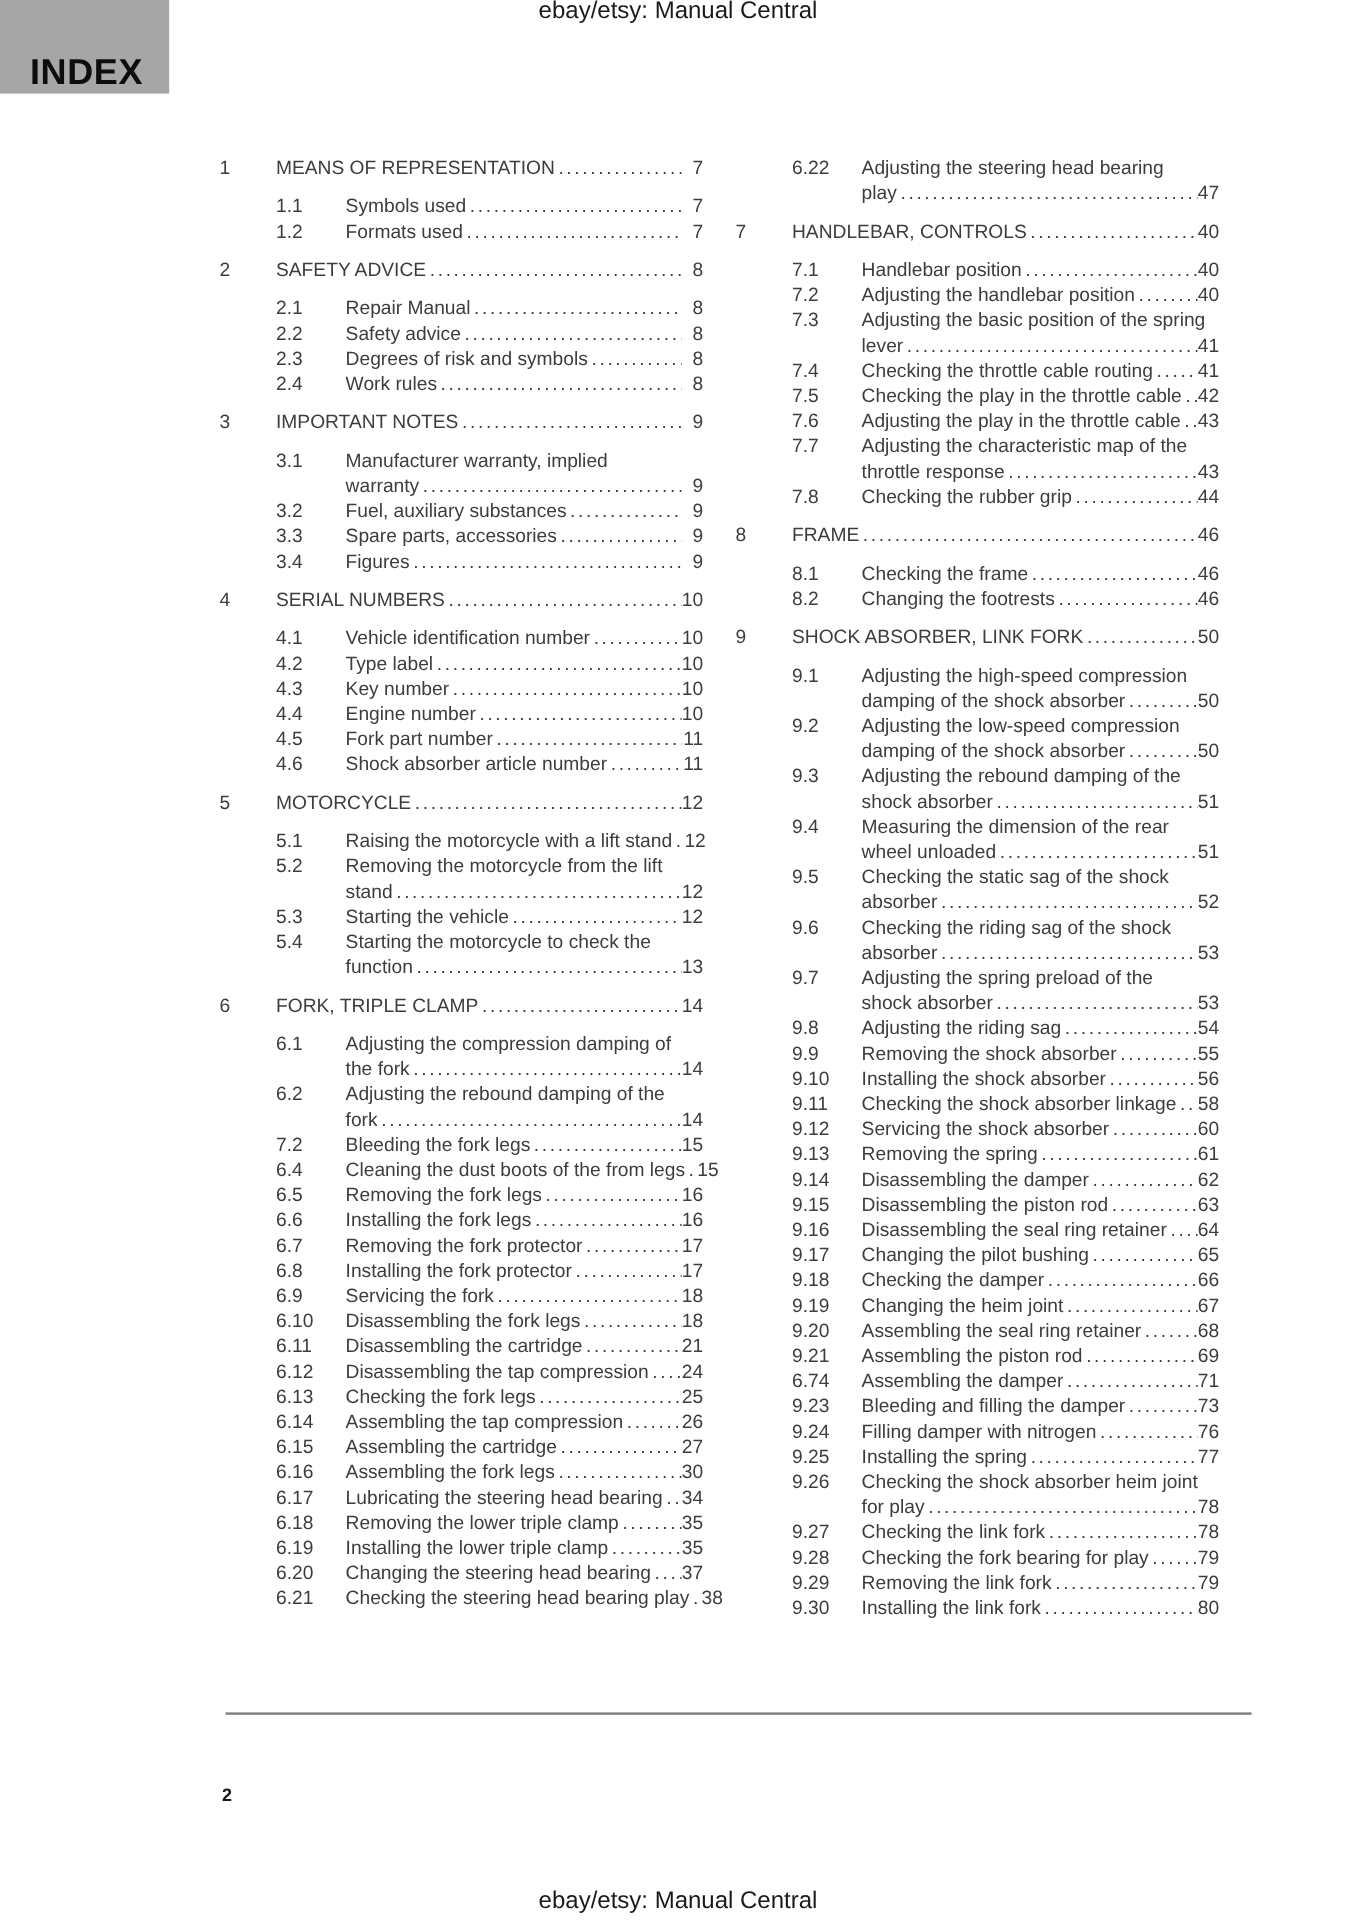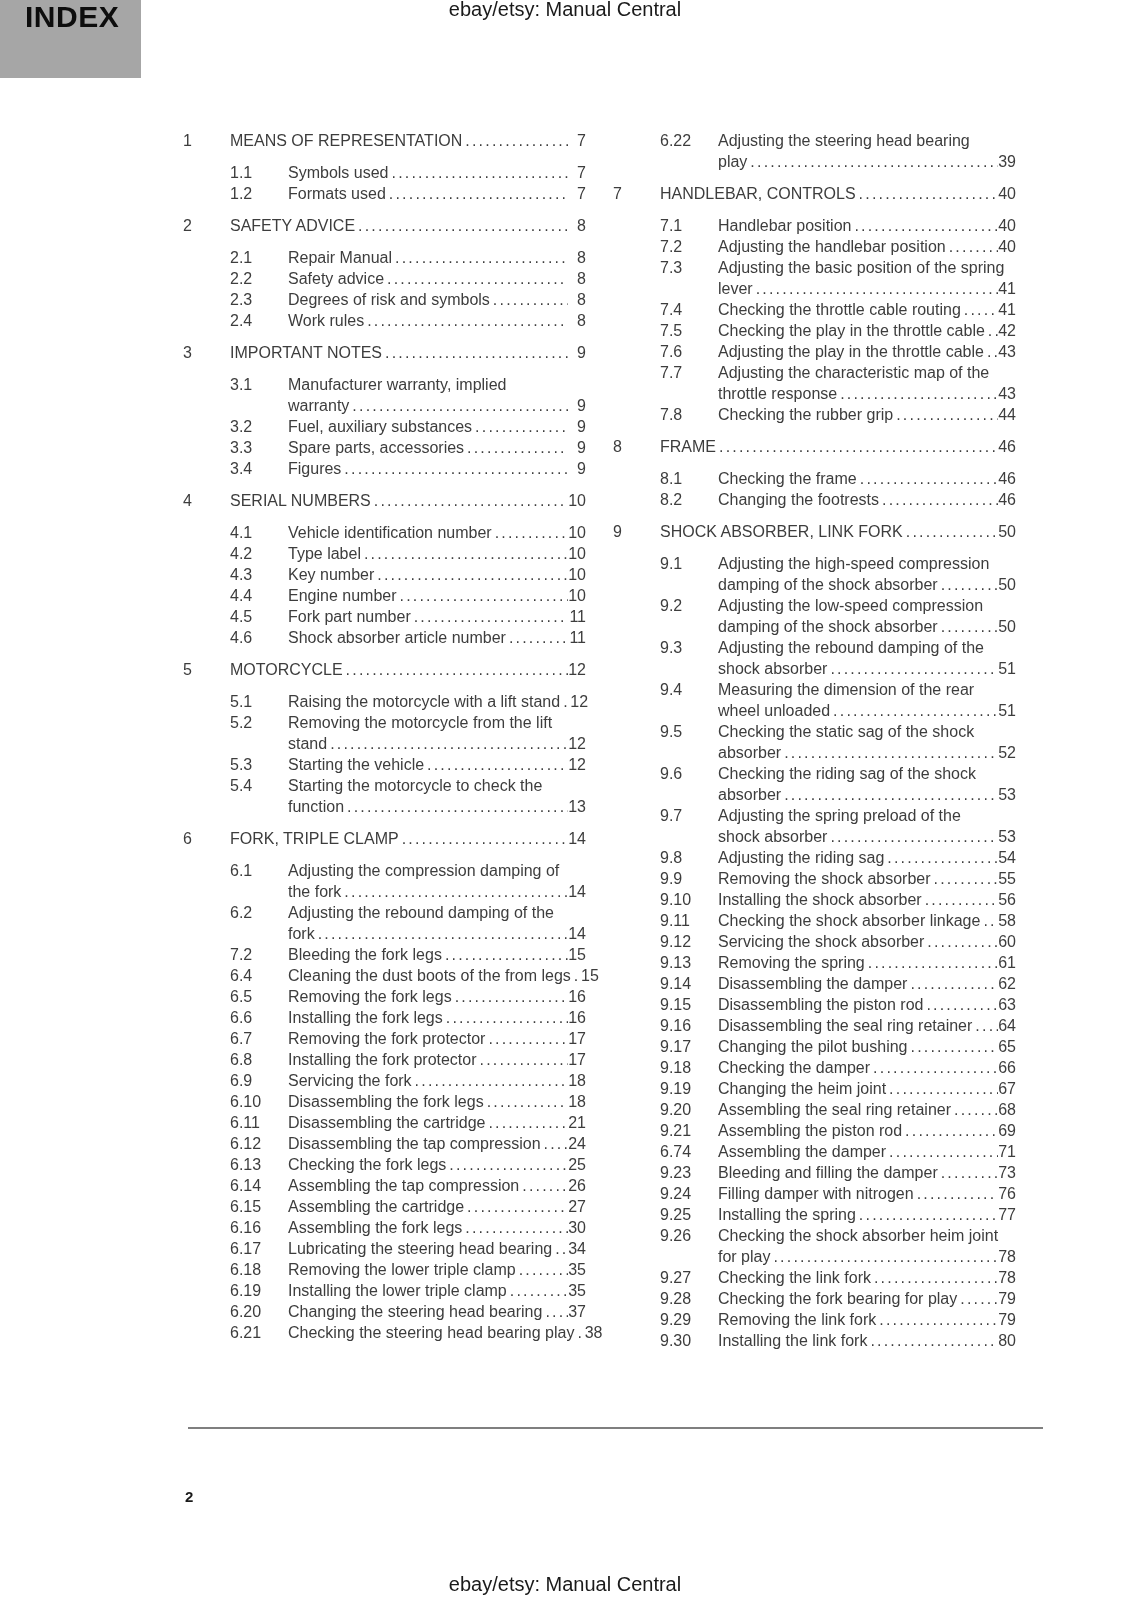--- a/index.html
+++ b/index.html
@@ -7,21 +7,21 @@
     width:1130px; height:1600px; position:relative; overflow:hidden;
     background:#ffffff;
     font-family:"Liberation Sans", sans-serif;
     color:var(--body-text,#3d3d3d);
   }
   .page { position:absolute; inset:0; }
 
   .index-box {
     position:absolute; left:0; top:0; width:141px; height:78px;
     background:var(--tab-bg,#a6a6a6);
-    display:flex; align-items:flex-start; box-sizing:border-box; padding-left:25px;
+    display:flex; align-items:flex-end; box-sizing:border-box; padding-left:25px;
   }
   .index-box .tab-label {
     font-size:30px; font-weight:bold; color:#0d0d0d; letter-spacing:0.5px;
   }
 
   .header {
     position:absolute; top:-2px; left:0; width:100%; text-align:center;
     font-size:20px; color:var(--dark-text,#1a1a1a);
   }
 
@@ -555,21 +555,21 @@
       </div>
     <div class="col">
         <div class="block">
           <div class="item">
             <span class="inum">6.22</span>
             <span class="ibody">
               <div class="iline">Adjusting the steering head bearing</div>
               <div class="iline lineflex">
                 <span class="lab">play</span>
                 <span class="dots">........................................................................................................................................................................................................</span>
-                <span class="pg">39</span>
+                <span class="pg">47</span>
               </div>
             </span>
           </div>
         </div>
         <div class="block">
           <div class="heading">
             <span class="hnum">7</span>
             <span class="hbody">
               <span class="lab">HANDLEBAR, CONTROLS</span>
               <span class="dots">........................................................................................................................................................................................................</span>

